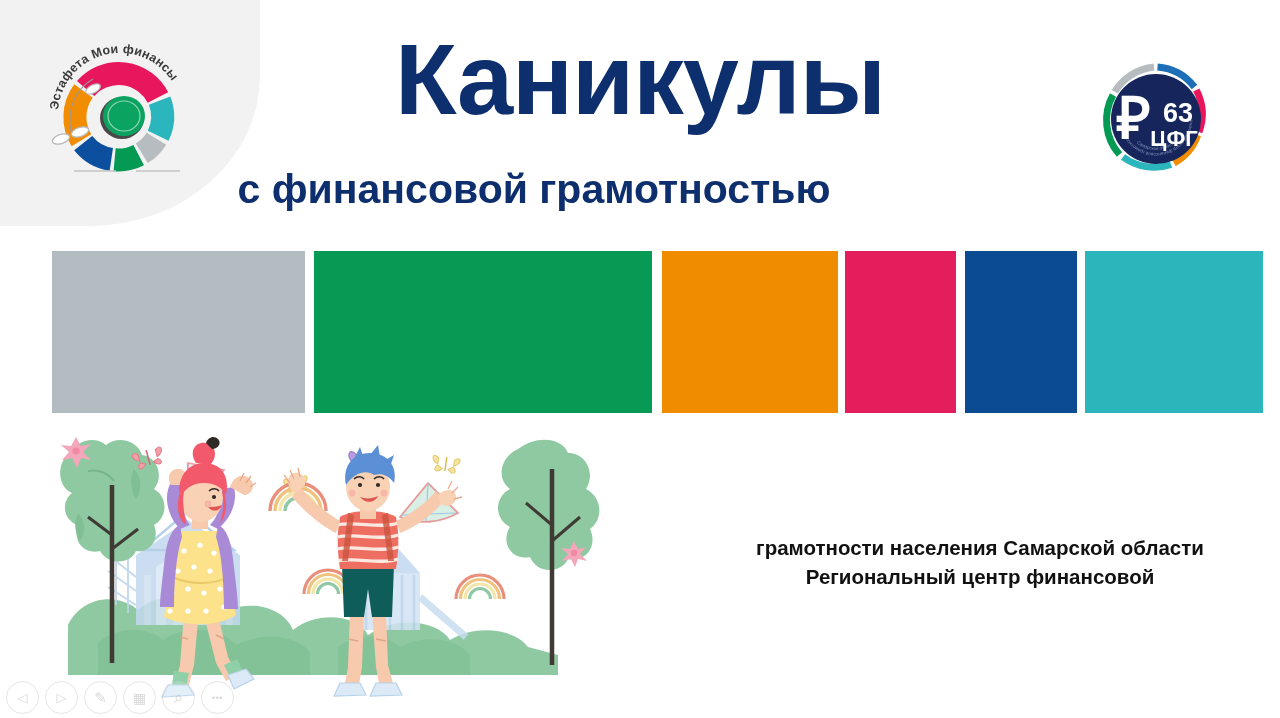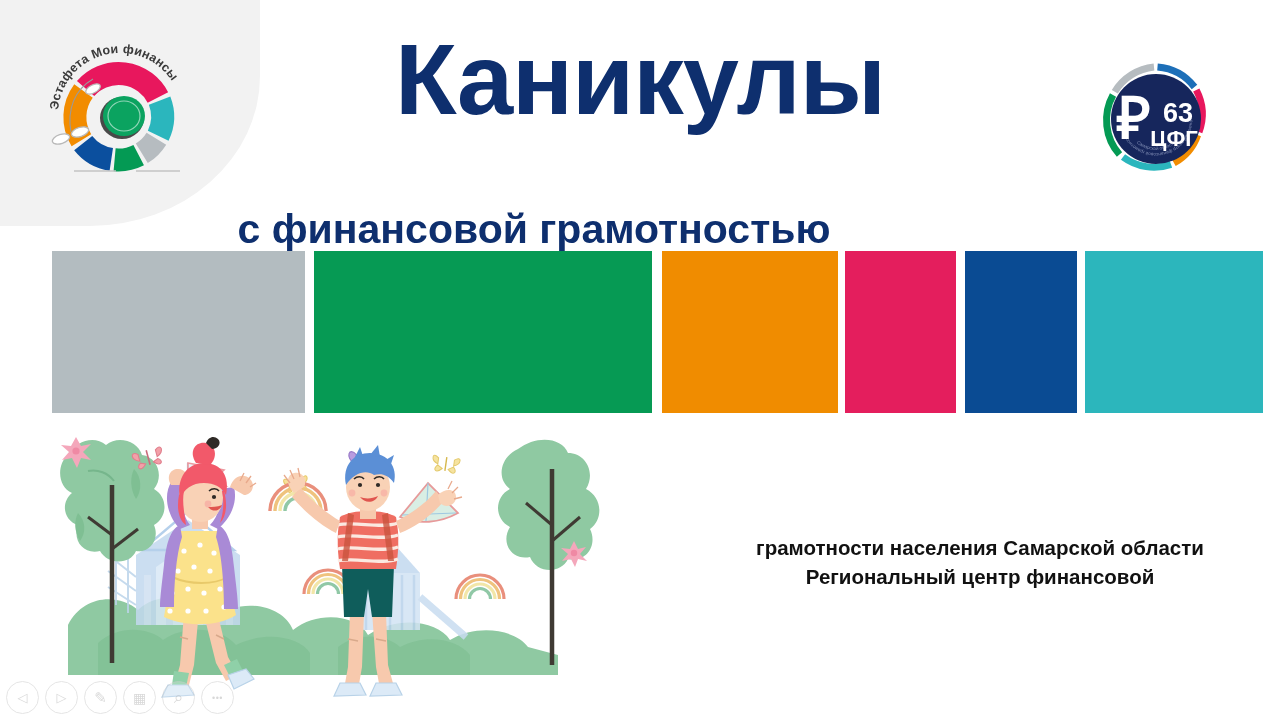--- a/index.html
+++ b/index.html
@@ -62,21 +62,20 @@
   .subtitle {
     position: absolute;
     left: 0;
     top: 166px;
     width: 1068px;
     text-align: center;
     font-size: 41px;
     font-weight: 700;
     color: #0e2f6e;
     font-family: "Liberation Sans", sans-serif;
-    margin-top: 40px;
   }
 
   
   .emblem {
     position: absolute;
     left: 1096px;
     top: 60px;
     width: 120px;
     height: 118px;
   }

